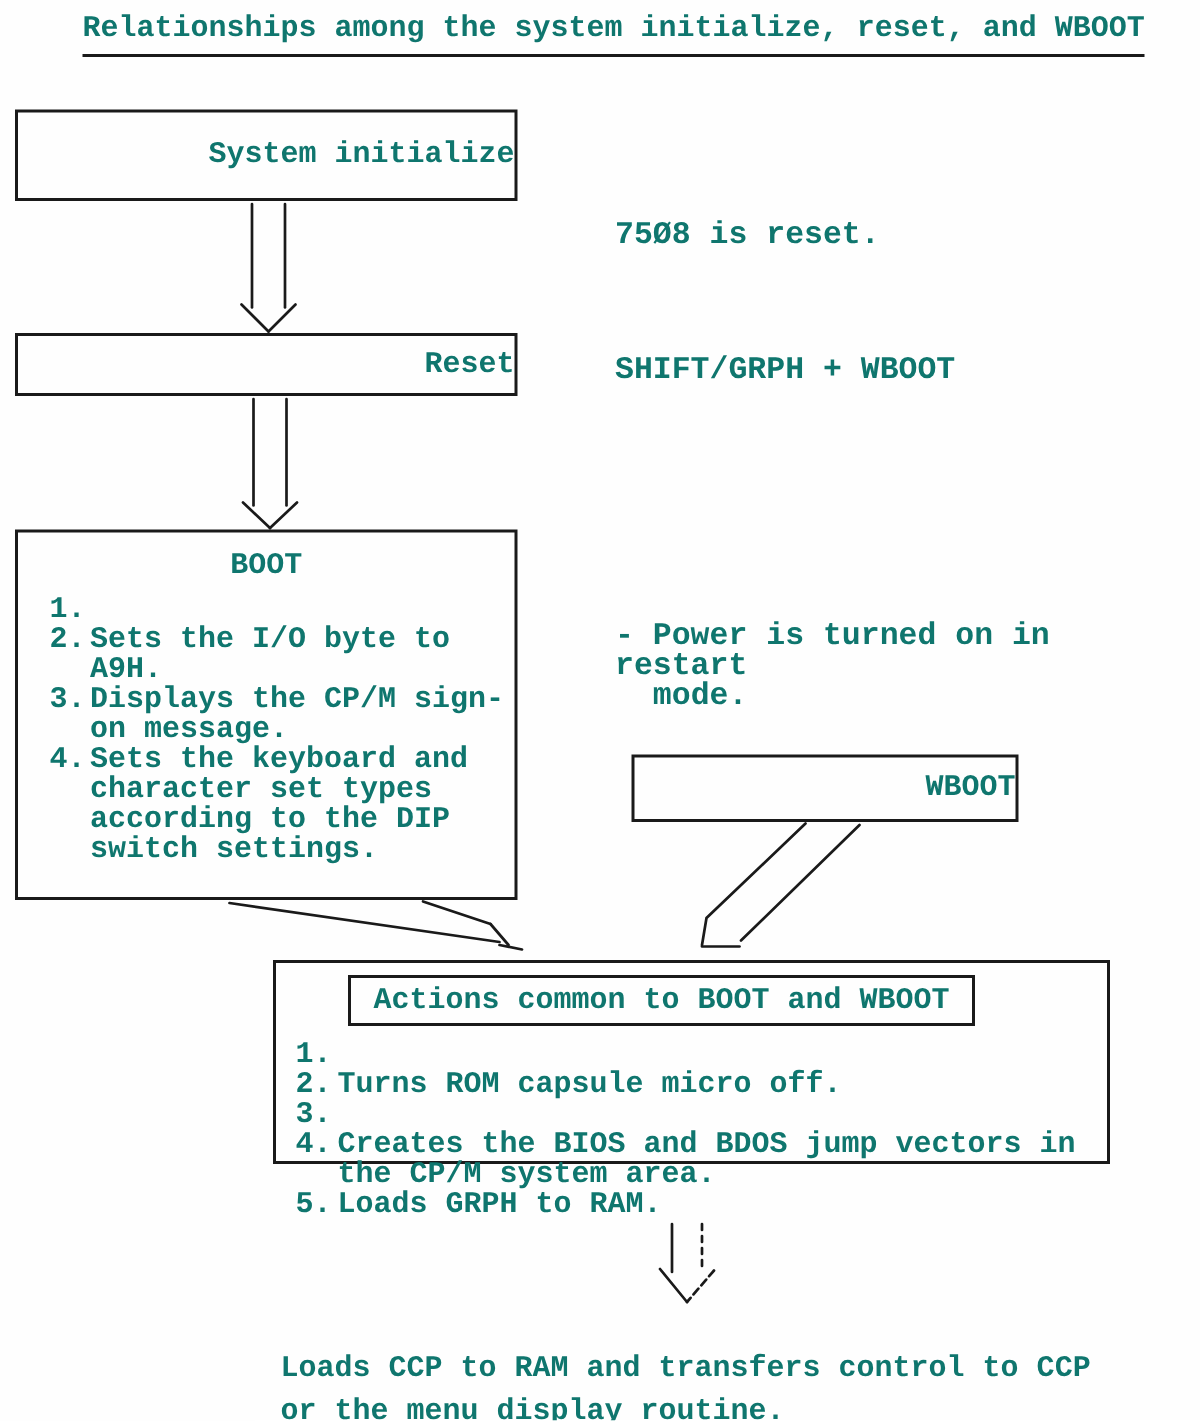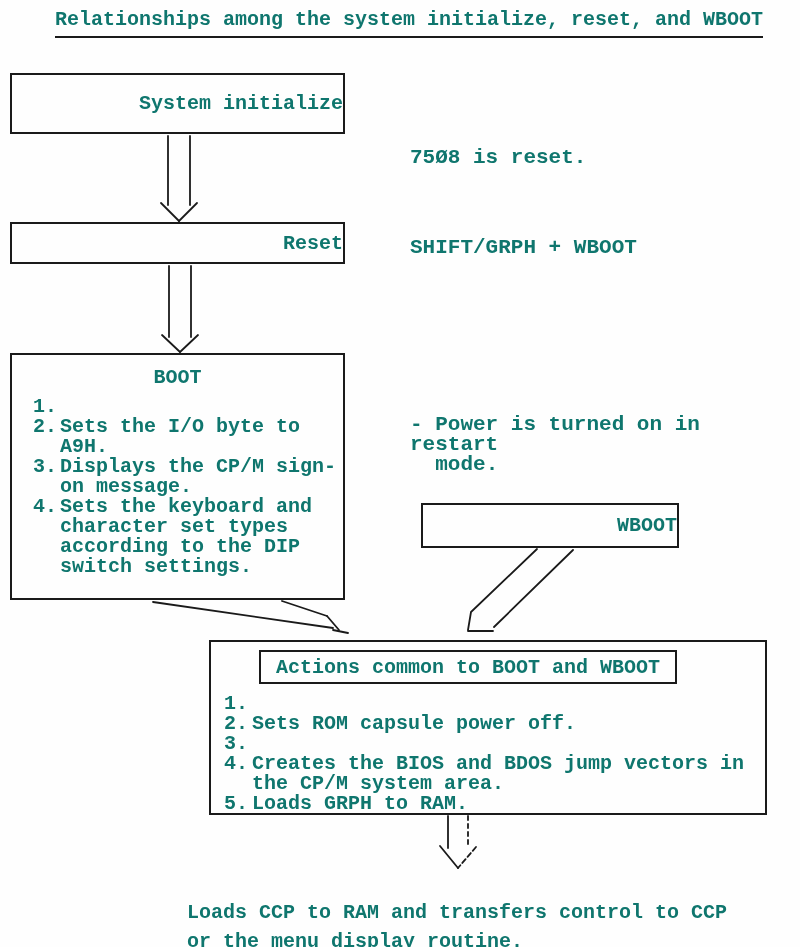--- a/index.html
+++ b/index.html
@@ -35,21 +35,21 @@
   .center-label {
     display: flex;
     align-items: center;
     justify-content: flex-end;
     font-size: 20px;
   }
   .box-sys   { left: 10px;  top: 73px;  width: 335px; height: 61px; }
   .box-reset { left: 10px;  top: 222px; width: 335px; height: 42px; }
   .box-boot  { left: 10px;  top: 353px; width: 335px; height: 247px; }
   .box-wboot { left: 411px; top: 503px; width: 258px; height: 45px; margin-left: 10px; }
-  .box-actions { left: 182px; top: 640px; width: 558px; height: 175px; margin-left: 27px; }
+  .box-actions { left: 182px; top: 640px; width: 558px; height: 136px; }
   .boot-title {
     position: absolute;
     left: 0; right: 0;
     top: 12px;
     text-align: center;
     font-size: 20px;
     line-height: 22px;
   }
   .list {
     position: absolute;
@@ -146,21 +146,21 @@
   <div class="abs flowbox box-actions">
     <div class="actions-header">
       <span>Actions common to BOOT and WBOOT</span>
     </div>
     <div class="list actions-list">
       <div class="li">
         <span class="num">1.</span>
       </div>
       <div class="li">
         <span class="num">2.</span>
-        <span class="txt">Sets ROM capsule power off.</span>
+        <span class="txt">Turns ROM capsule micro off.</span>
       </div>
       <div class="li">
         <span class="num">3.</span>
       </div>
       <div class="li">
         <span class="num">4.</span>
         <span class="txt">Creates the BIOS and BDOS jump vectors in
 the CP/M system area.</span>
       </div>
       <div class="li">

